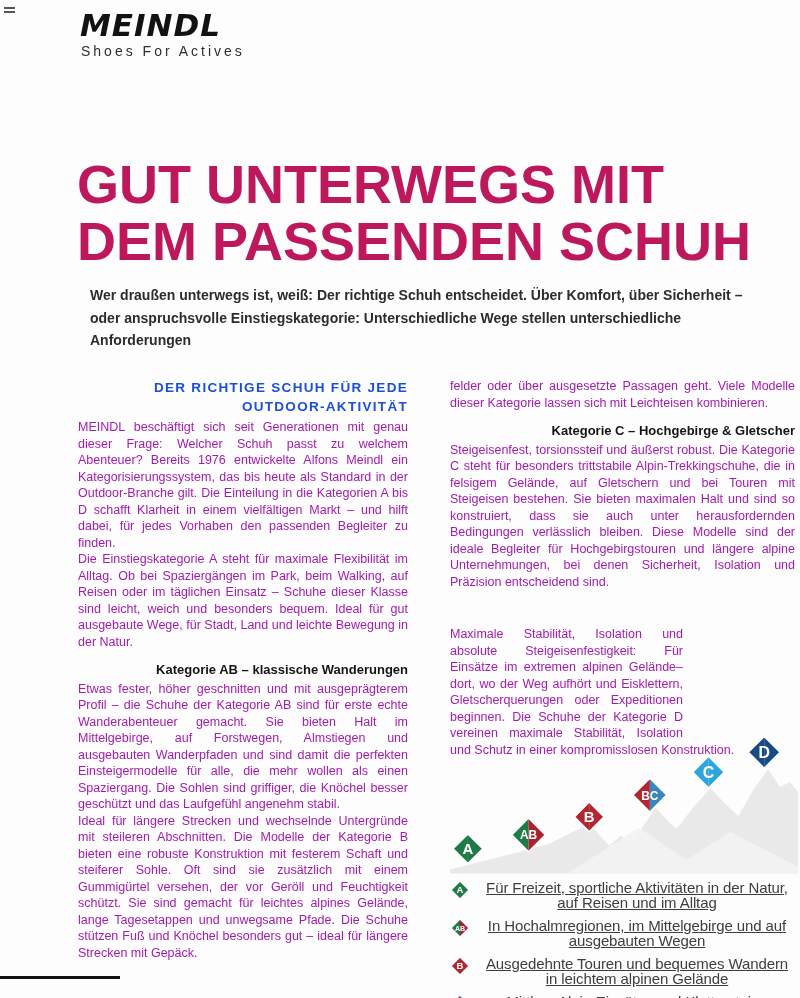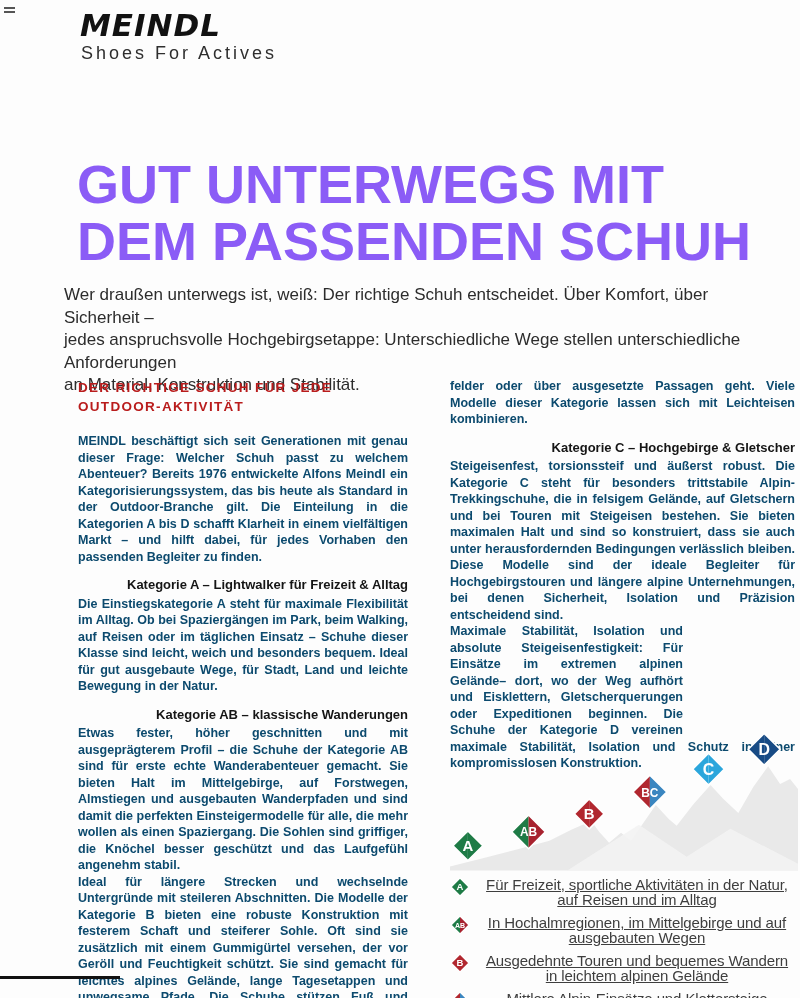--- a/index.html
+++ b/index.html
@@ -16,54 +16,54 @@
   .corner-icon i { display:block; height:2px; background:#555; margin-bottom:2px; }
 
   
   .brand { position:absolute; left:80px; top:10px; }
   .brand-name {
     font-family:"DejaVu Sans", sans-serif;
     font-weight:bold; font-style:italic;
     font-size:31px; letter-spacing:1px; color:#121212; line-height:30px;
   }
   .brand-tagline {
-    font-size:18px; letter-spacing:3px; color:#2e2e2e; margin-top:3px; margin-left:1px;
+    font-size:14px; letter-spacing:3px; color:#2e2e2e; margin-top:3px; margin-left:1px;
   }
 
   
   .headline {
     position:absolute; left:77px; top:156px; width:723px;
-    font-weight:bold; color:#8b5cf6;
+    font-weight:bold; color:#be185d;
     font-size:54px; line-height:57px; letter-spacing:0px; white-space:nowrap;
   }
 
   
   .intro {
-    position:absolute; left:64px; top:284px; width:680px;
-    font-weight:normal; color:#2c2c2c;
-    font-size:17px; line-height:22.5px;
+    position:absolute; left:90px; top:284px; width:680px;
+    font-weight:bold; color:#2c2c2c;
+    font-size:14px; line-height:22.5px;
   }
 
   
   .col { position:absolute; top:378px; font-size:12.5px; line-height:16.5px; text-align:justify; }
   .col-left  { left:78px;  width:330px; }
   .col-right { left:450px; width:345px; }
 
   .section-heading-accent {
     font-weight:bold; font-size:13.5px; line-height:19px;
-    letter-spacing:1.3px; color:#b91c1c; text-align:left; margin-bottom:17px;
+    letter-spacing:1.3px; color:#1d4ed8; text-align:right; margin-bottom:3px;
   }
   .subhead {
     font-weight:bold; color:#151515; font-size:13px; line-height:16.5px;
     margin-top:12px; margin-bottom:2px; text-align:right;
   }
-  .body-p { color:#0c4a6e;font-weight:bold; }
-
-  
-  .d-body { position:relative; }
+  .body-p { color:#a21caf; }
+
+  
+  .d-body { position:relative;margin-top:36px; }
   .wrap-spacer { float:right; width:112px; height:70px; margin-top:36px; }
 
   
   .mountain { display:block; margin-top:-78px; margin-bottom:6px; position:relative; z-index:1; }
   .marker-letter {
     font-family:"Liberation Sans", sans-serif; font-weight:bold; fill:#ffffff;
   }
 
   
   .legend { margin-top:4px; }
@@ -90,29 +90,27 @@
     <div class="brand-tagline">Shoes For Actives</div>
   </div>
 
   <div class="headline">
     <div>GUT UNTERWEGS MIT</div>
     <div>DEM PASSENDEN SCHUH</div>
   </div>
 
   <div class="intro">
     <div>Wer draußen unterwegs ist, weiß: Der richtige Schuh entscheidet. Über Komfort, über Sicherheit –</div>
-    <div>jedes anspruchsvolle Hochgebirgsetappe: Unterschiedliche Wege stellen unterschiedliche Anforderungen</div>
-    <div>an Material, Konstruktion und Stabilität.</div>
+    <div>oder anspruchsvolle Einstiegskategorie: Unterschiedliche Wege stellen unterschiedliche Anforderungen</div>
   </div>
 
   <div class="col col-left">
     <div class="section-heading-accent">DER RICHTIGE SCHUH FÜR JEDE OUTDOOR-AKTIVITÄT</div>
     <p class="body-p">MEINDL beschäftigt sich seit Generationen mit genau dieser Frage: Welcher Schuh passt zu welchem Abenteuer? Bereits 1976 entwickelte Alfons Meindl ein Kategorisierungssystem, das bis heute als Standard in der Outdoor-Branche gilt. Die Einteilung in die Kategorien A bis D schafft Klarheit in einem vielfältigen Markt – und hilft dabei, für jedes Vorhaben den passenden Begleiter zu finden.</p>
 
-    <div class="subhead">Kategorie A – Lightwalker für Freizeit &amp; Alltag</div>
     <p class="body-p">Die Einstiegskategorie A steht für maximale Flexibilität im Alltag. Ob bei Spaziergängen im Park, beim Walking, auf Reisen oder im täglichen Einsatz – Schuhe dieser Klasse sind leicht, weich und besonders bequem. Ideal für gut ausgebaute Wege, für Stadt, Land und leichte Bewegung in der Natur.</p>
 
     <div class="subhead">Kategorie AB – klassische Wanderungen</div>
     <p class="body-p">Etwas fester, höher geschnitten und mit ausgeprägterem Profil – die Schuhe der Kategorie AB sind für erste echte Wanderabenteuer gemacht. Sie bieten Halt im Mittelgebirge, auf Forstwegen, Almstiegen und ausgebauten Wanderpfaden und sind damit die perfekten Einsteigermodelle für alle, die mehr wollen als einen Spaziergang. Die Sohlen sind griffiger, die Knöchel besser geschützt und das Laufgefühl angenehm stabil.</p>
 
     <p class="body-p">Ideal für längere Strecken und wechselnde Untergründe mit steileren Abschnitten. Die Modelle der Kategorie B bieten eine robuste Konstruktion mit festerem Schaft und steiferer Sohle. Oft sind sie zusätzlich mit einem Gummigürtel versehen, der vor Geröll und Feuchtigkeit schützt. Sie sind gemacht für leichtes alpines Gelände, lange Tagesetappen und unwegsame Pfade. Die Schuhe stützen Fuß und Knöchel besonders gut – ideal für längere Strecken mit Gepäck.</p>
 
   </div>
 
   <div class="col col-right">

